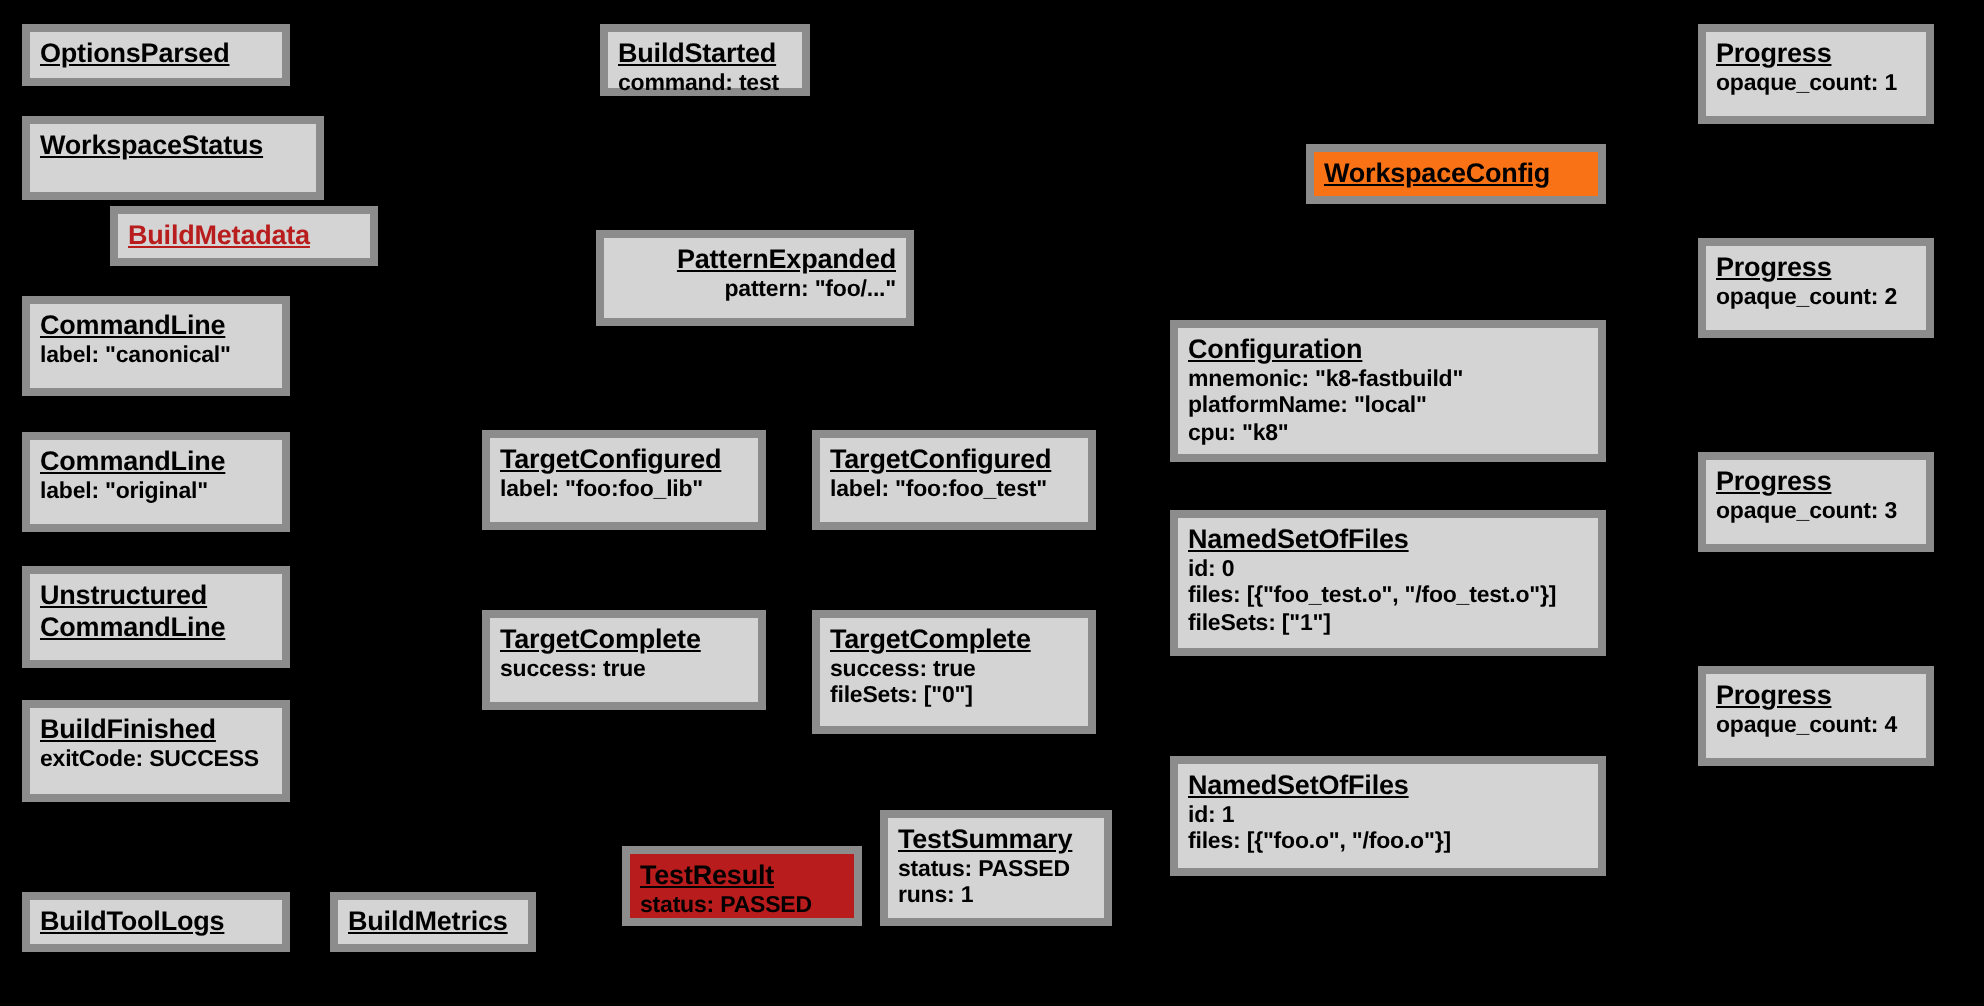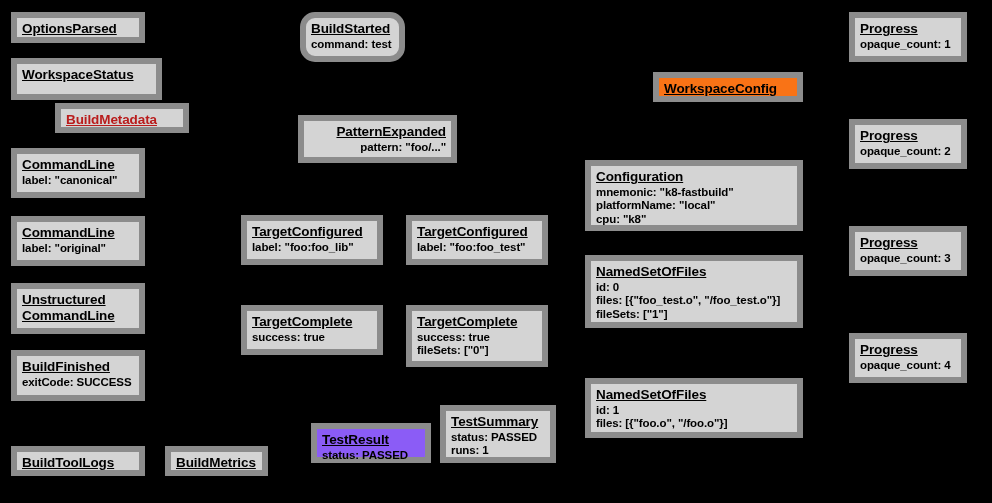--- a/index.html
+++ b/index.html
@@ -14,21 +14,21 @@
   #canvas {
     position: relative;
     width: 992px;
     height: 503px;
     background: #000000;
     overflow: hidden;
   }
   .node {
     position: absolute;
     background: #d4d4d4;
-    border: 6px solid #ef4444;
+    border: 4px solid #ef4444;
     box-sizing: border-box;
     padding: 3px 5px 14px 5px;
     color: #000000;
     line-height: 1.18;
   }
   .node-title {
     font-size: 13.5px;
     font-weight: bold;
     text-decoration: underline;
     white-space: nowrap;
@@ -90,21 +90,21 @@
       </span>
     </div>
     <div class="node" style="left: 11px; top: 446px; width: 134px; height: 30px; background: rgb(212, 212, 212); border-color: rgb(140, 140, 140); color: rgb(0, 0, 0);">
       <span class="node-title">BuildToolLogs</span>
       <span class="node-fields"></span>
     </div>
     <div class="node" style="left: 165px; top: 446px; width: 103px; height: 30px; background: rgb(212, 212, 212); border-color: rgb(140, 140, 140); color: rgb(0, 0, 0);">
       <span class="node-title">BuildMetrics</span>
       <span class="node-fields"></span>
     </div>
-    <div class="node" style="left: 300px; top: 12px; width: 105px; height: 50px; background: rgb(212, 212, 212); border-color: rgb(140, 140, 140); color: rgb(0, 0, 0); border-radius: 15px;">
+    <div class="node" style="left: 300px; top: 12px; width: 105px; height: 36px; background: rgb(212, 212, 212); border-color: rgb(140, 140, 140); color: rgb(0, 0, 0);">
       <span class="node-title">BuildStarted</span>
       <span class="node-fields">
         <span class="node-field">command: test</span>
       </span>
     </div>
     <div class="node" style="left: 298px; top: 115px; width: 159px; height: 48px; background: rgb(212, 212, 212); border-color: rgb(140, 140, 140); color: rgb(0, 0, 0); text-align: right;">
       <span class="node-title">PatternExpanded</span>
       <span class="node-fields">
         <span class="node-field">pattern: "foo/..."</span>
       </span>
@@ -127,21 +127,21 @@
         <span class="node-field">success: true</span>
       </span>
     </div>
     <div class="node" style="left: 406px; top: 305px; width: 142px; height: 62px; background: rgb(212, 212, 212); border-color: rgb(140, 140, 140); color: rgb(0, 0, 0);">
       <span class="node-title">TargetComplete</span>
       <span class="node-fields">
         <span class="node-field">success: true</span>
         <span class="node-field">fileSets: ["0"]</span>
       </span>
     </div>
-    <div class="node" style="left: 311px; top: 423px; width: 120px; height: 40px; background: #8b5cf6; border-color: rgb(140, 140, 140); color: rgb(0, 0, 0);">
+    <div class="node" style="left: 311px; top: 423px; width: 120px; height: 40px; background: #b91c1c; border-color: rgb(140, 140, 140); color: rgb(0, 0, 0);">
       <span class="node-title">TestResult</span>
       <span class="node-fields">
         <span class="node-field">status: PASSED</span>
       </span>
     </div>
     <div class="node" style="left: 440px; top: 405px; width: 116px; height: 58px; background: rgb(212, 212, 212); border-color: rgb(140, 140, 140); color: rgb(0, 0, 0);">
       <span class="node-title">TestSummary</span>
       <span class="node-fields">
         <span class="node-field">status: PASSED</span>
         <span class="node-field">runs: 1</span>

